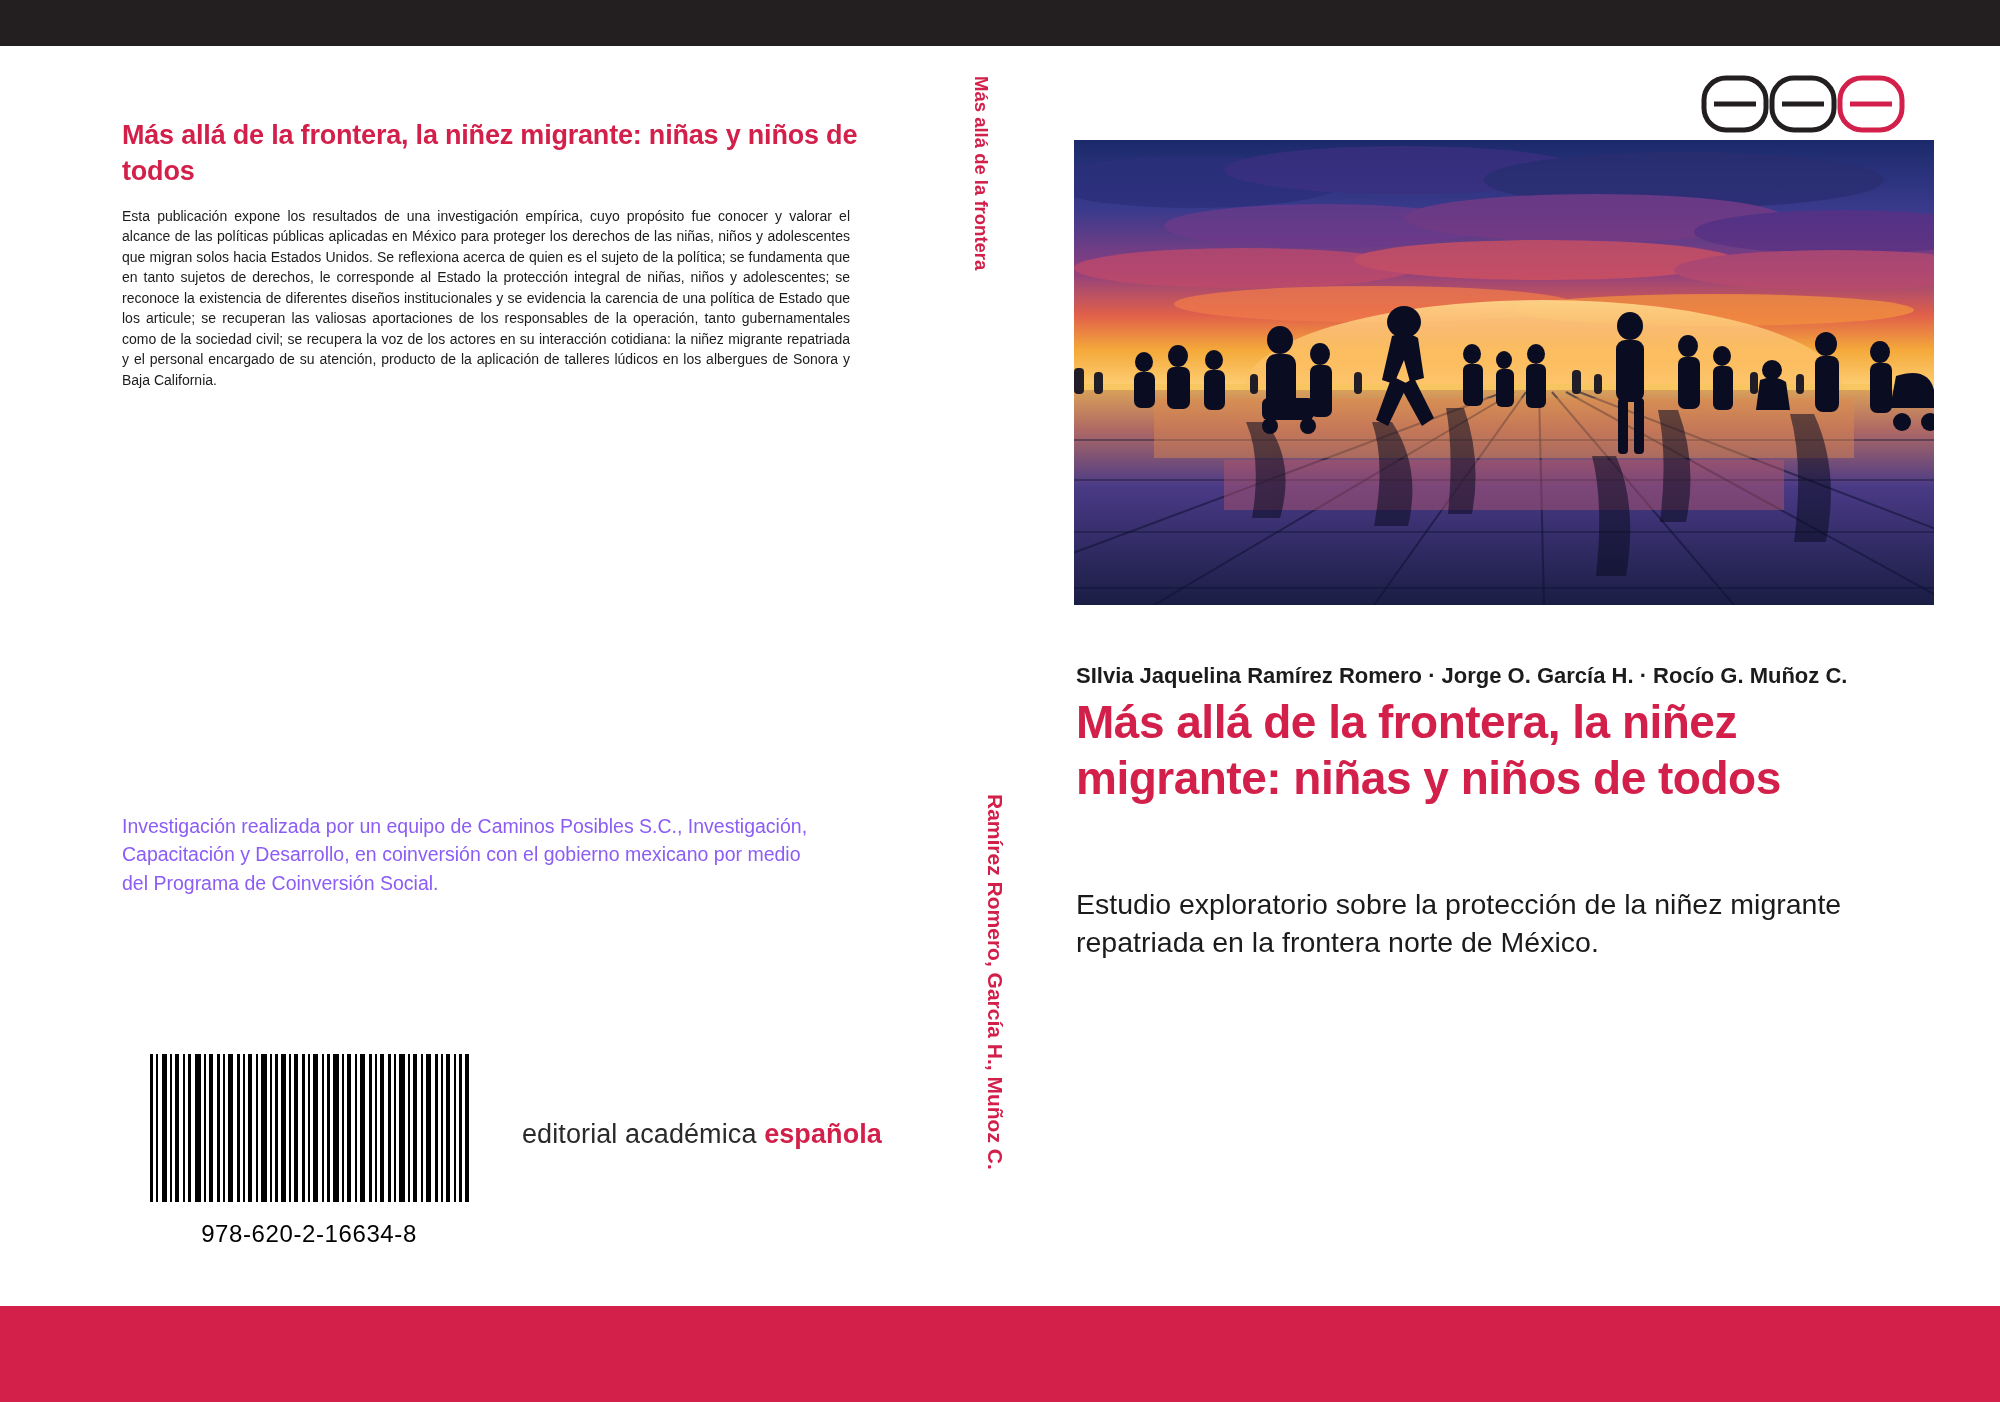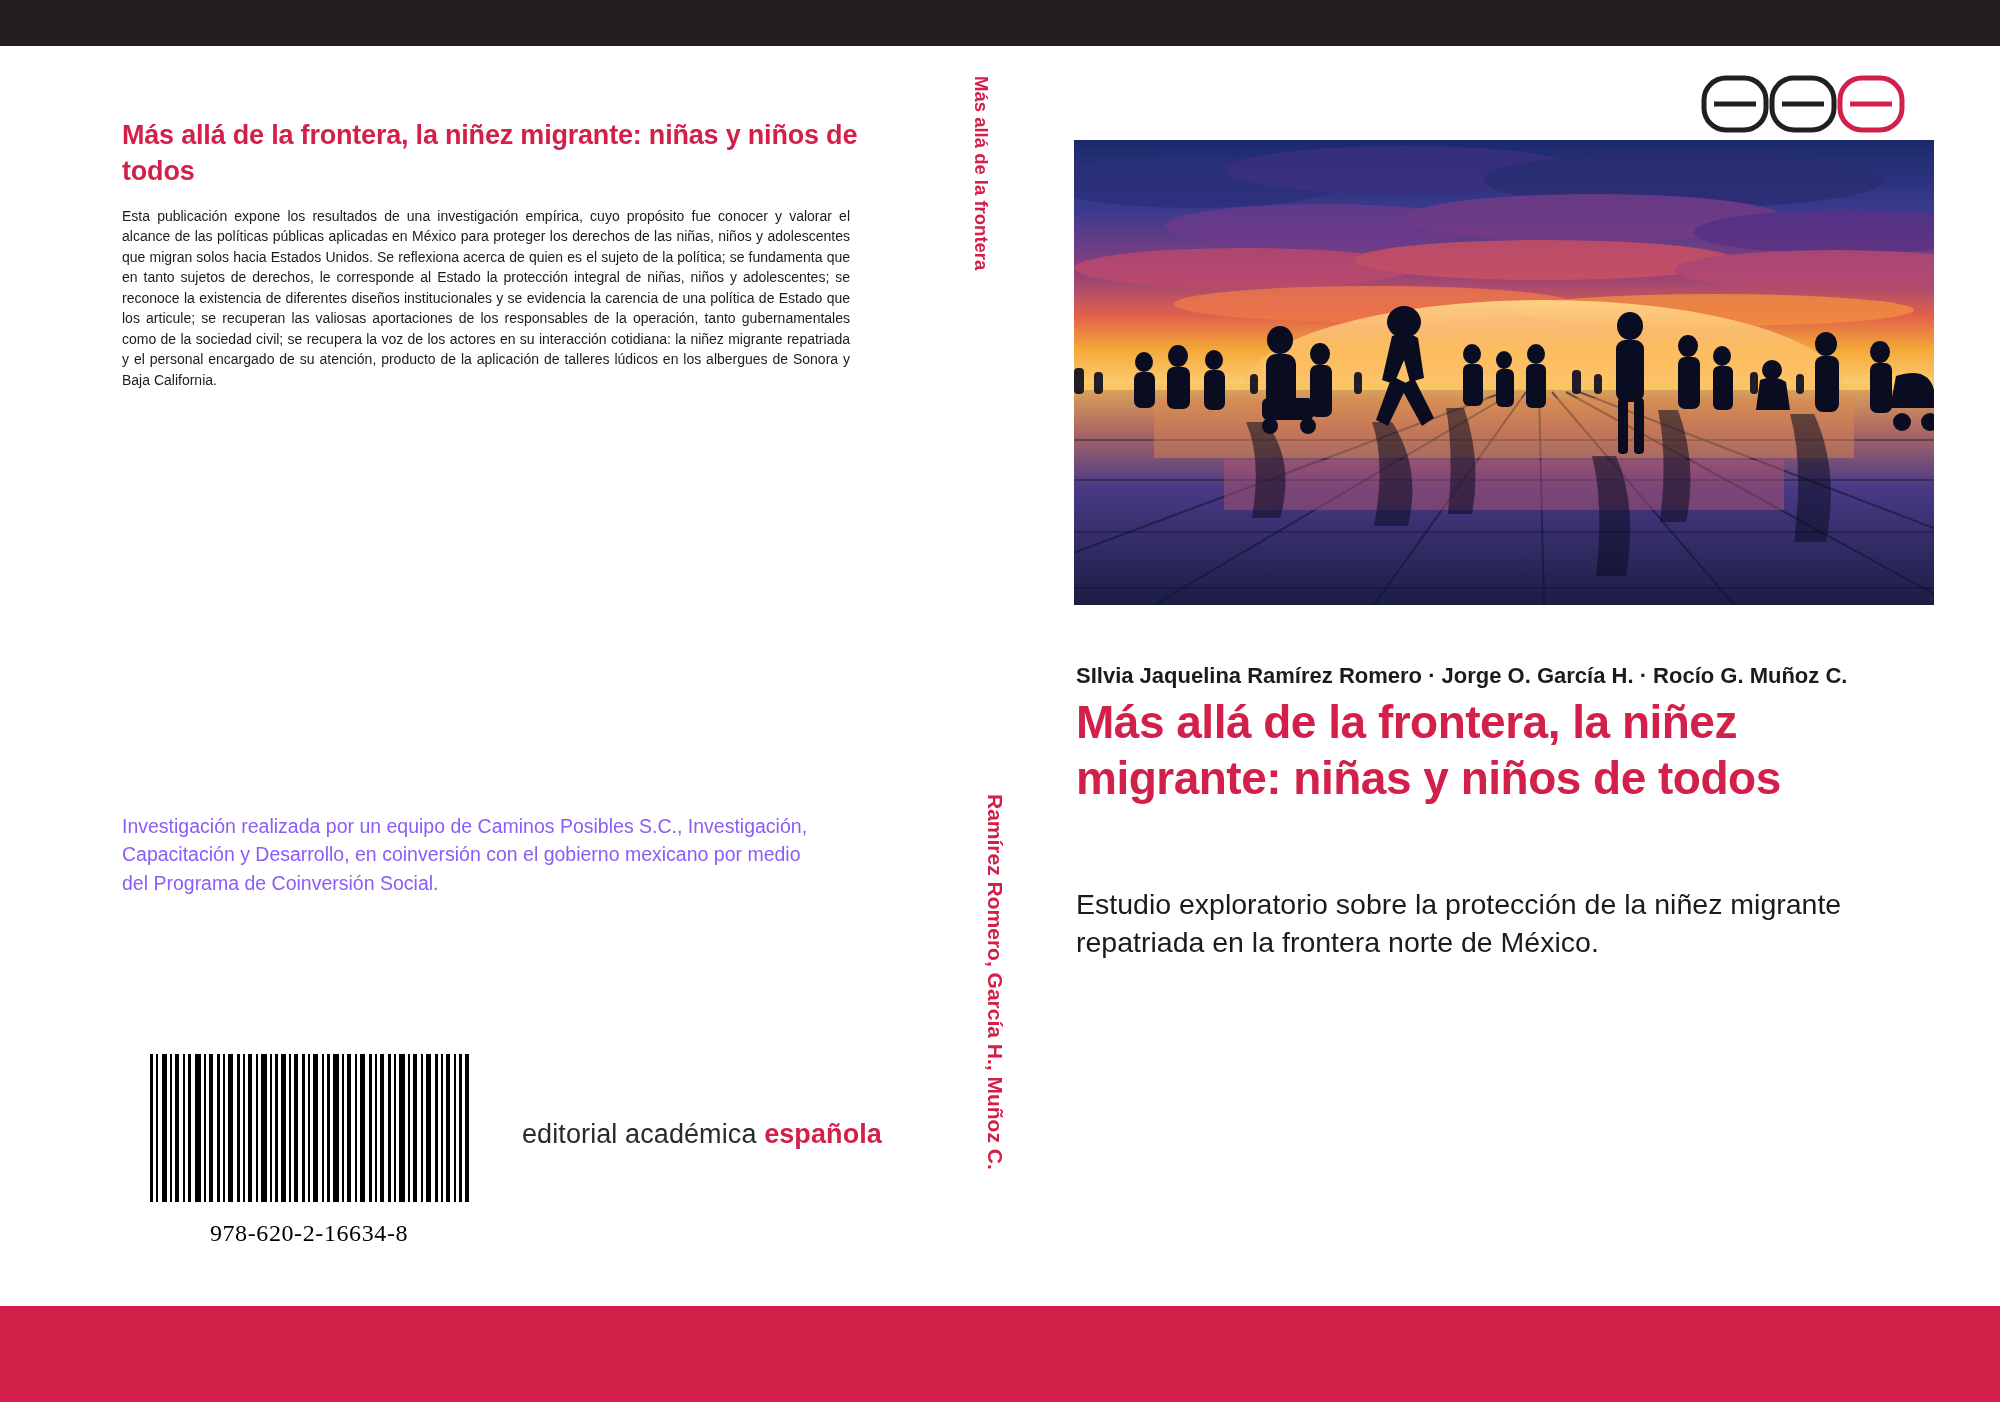--- a/index.html
+++ b/index.html
@@ -101,21 +101,21 @@
     height: 156px;
     background: #ffffff;
   }
   .barcode svg { display: block; }
   .isbn {
     margin-top: 14px;
     text-align: center;
     font-size: 24px;
     letter-spacing: 0.6px;
     color: #000000;
-    font-family: Liberation Serif, serif;
+    font-family: Liberation Sans, sans-serif;
   }
   .publisher-back {
     position: absolute;
     left: 470px;
     top: 1073px;
     font-size: 27px;
     color: #2a2a2a;
     letter-spacing: 0.1px;
   }
   .publisher-back b { color: #d2204a; font-weight: bold; }

